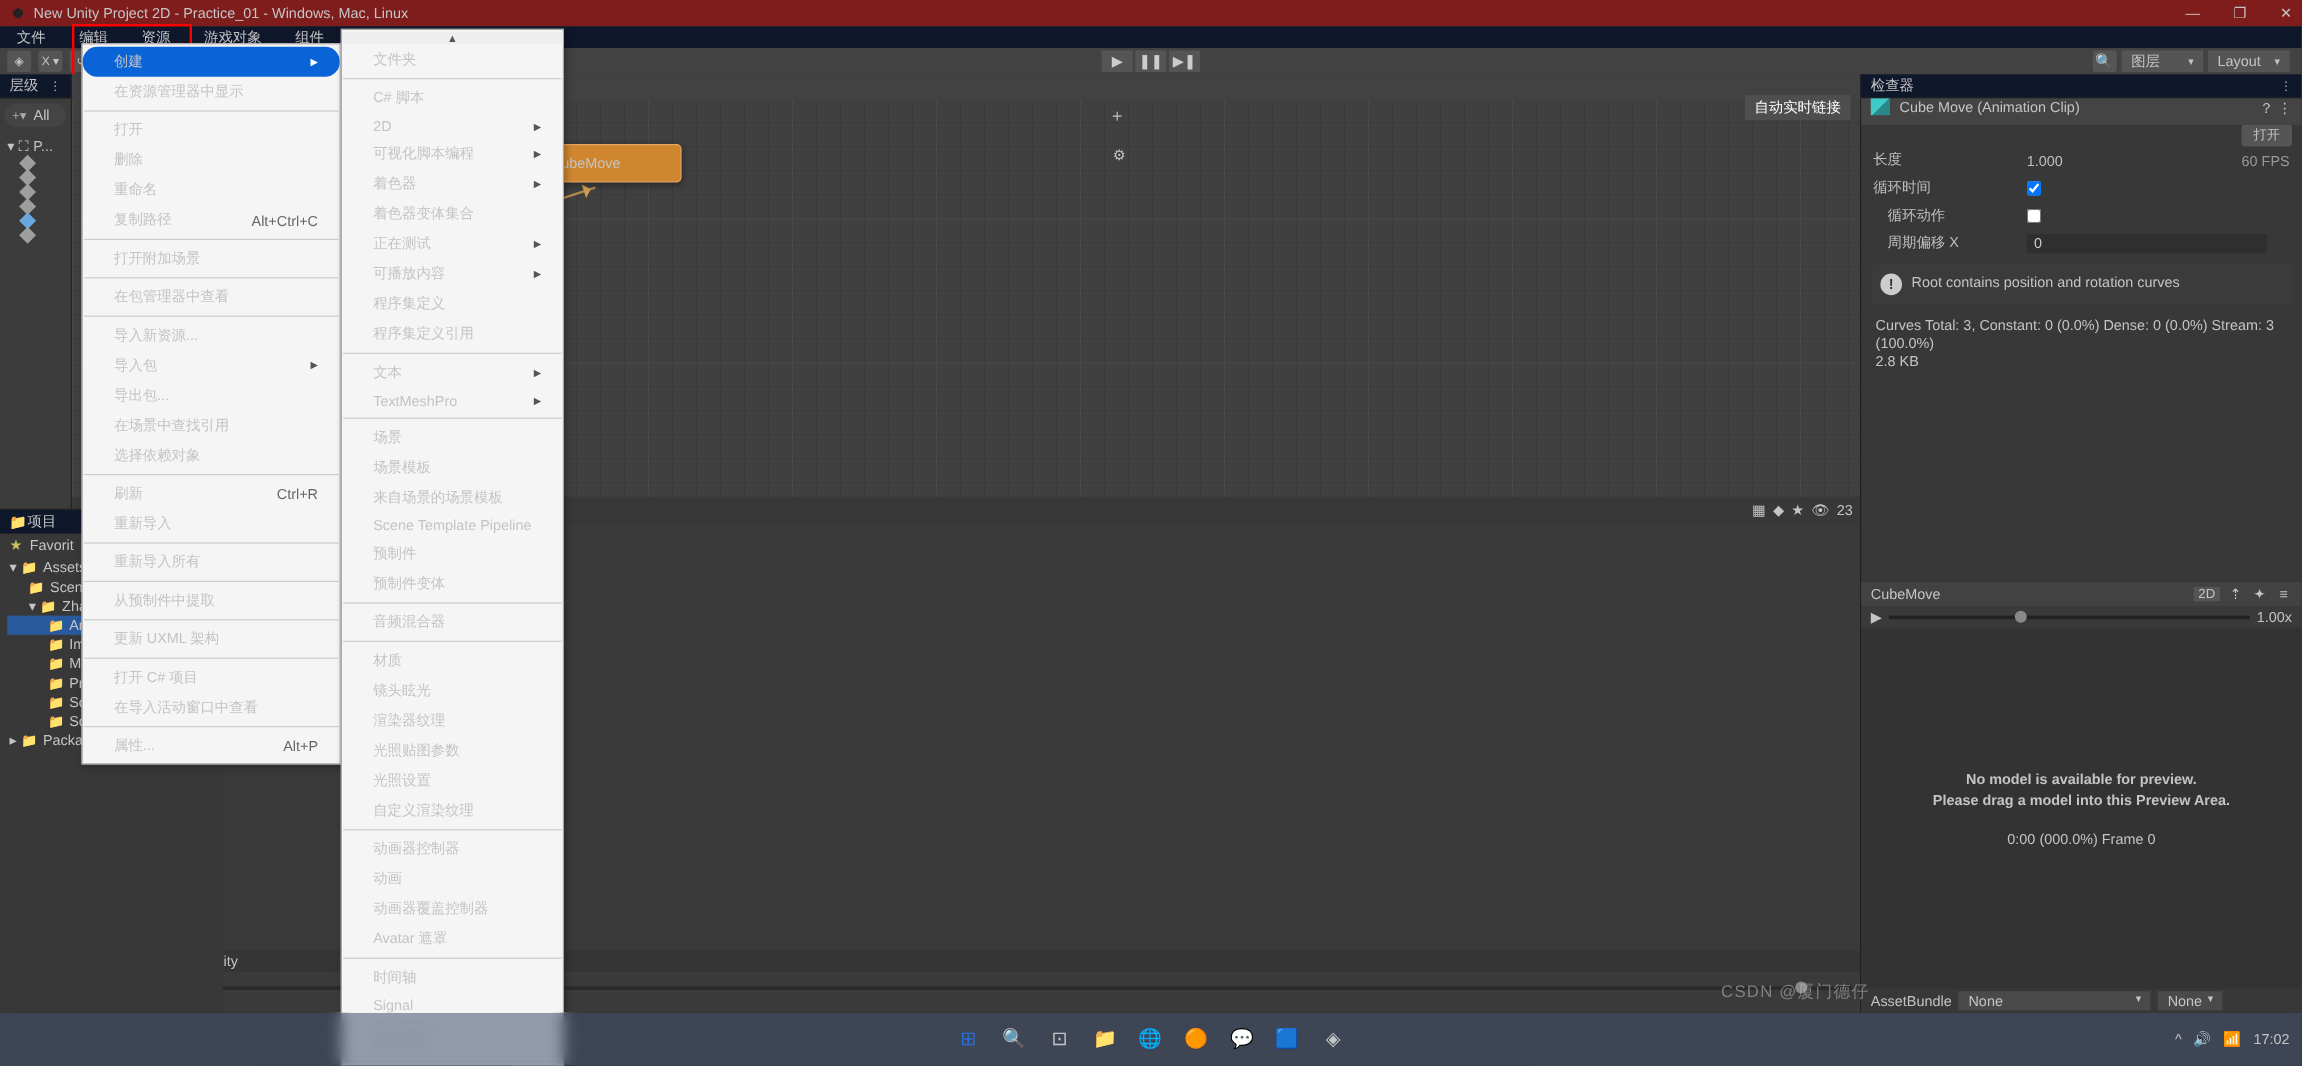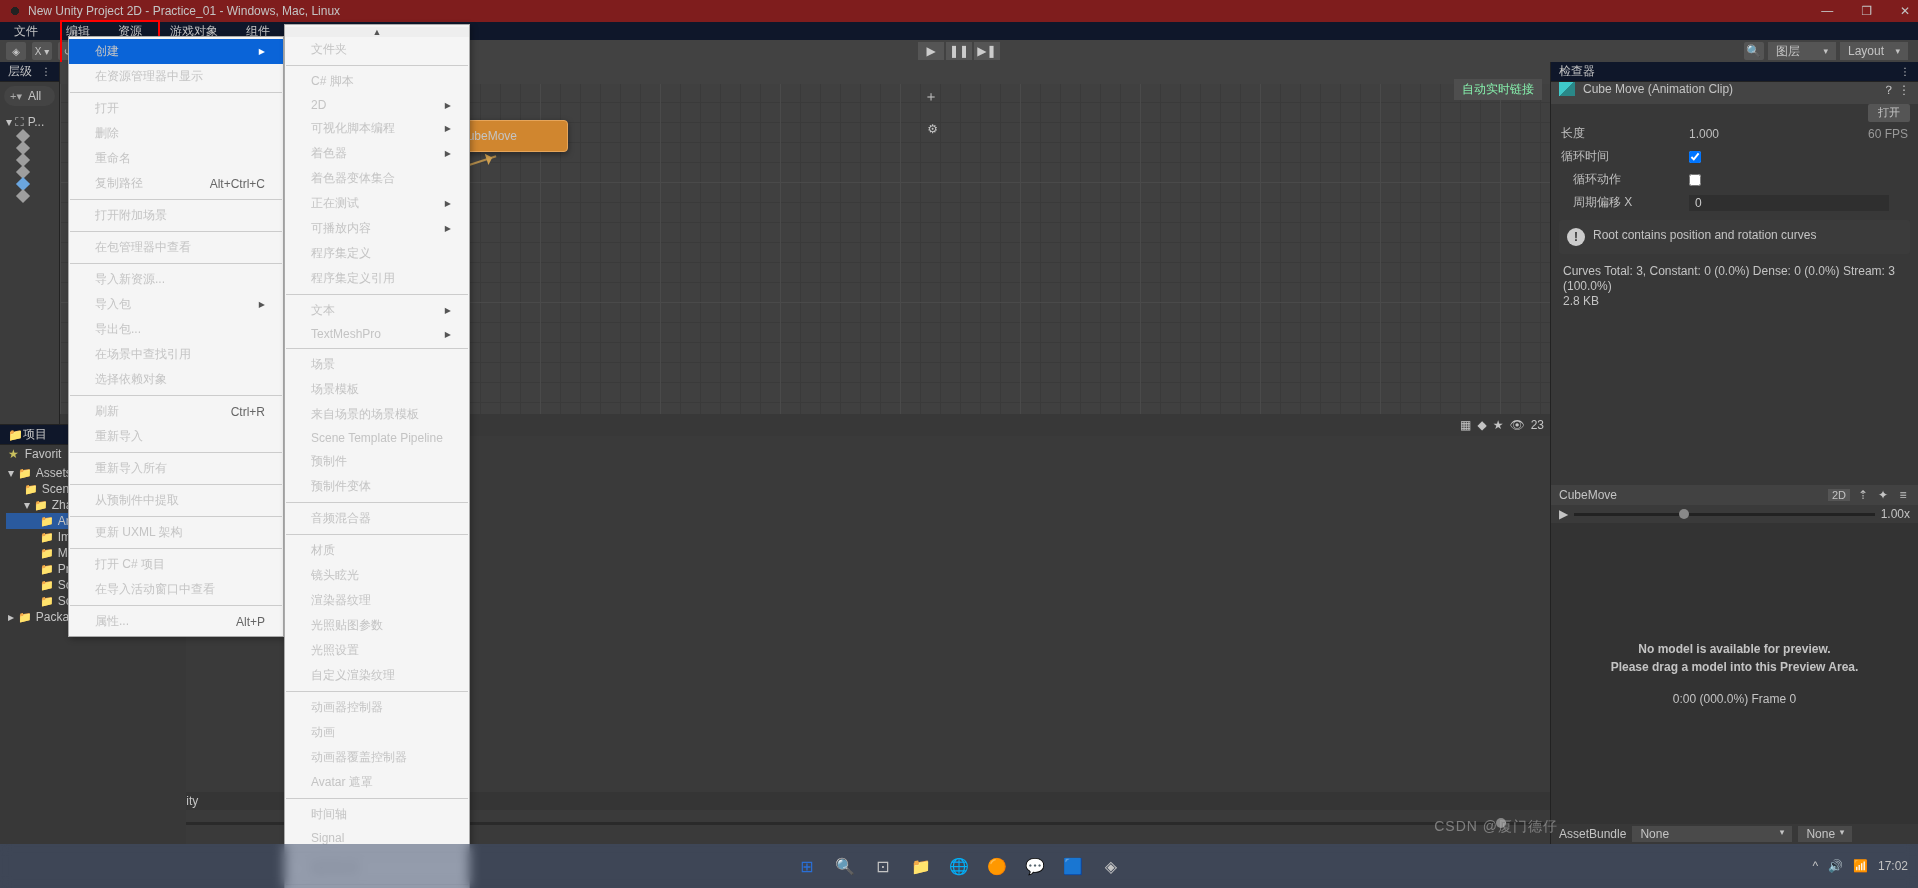--- a/index.html
+++ b/index.html
@@ -29,21 +29,21 @@
 .center { flex:1; display:flex; flex-direction:column; background:#373737; position:relative; }
 .graph { flex:1; background:#404040; position:relative; overflow:hidden; }
 .grid { position:absolute; inset:0;
  background-image:linear-gradient(#4a4a4a 1px,transparent 1px),linear-gradient(90deg,#4a4a4a 1px,transparent 1px),linear-gradient(#3a3a3a 1px,transparent 1px),linear-gradient(90deg,#3a3a3a 1px,transparent 1px);
  background-size:120px 120px,120px 120px,20px 20px,20px 20px; }
 .toprow { position:absolute; top:0; left:0; right:0; height:22px; background:#424242; display:flex; align-items:center; padding:0 8px; gap:10px; }
 .toprow .spacer { flex:1; }
 .eye::before{content:"👁";font-size:11px;}
 .plus {font-size:14px;}
 .gear::before{content:"⚙";font-size:12px;}
-.rt-link { background:#4e4e4e; padding:2px 8px; color:#86efac;margin-top:32px; }
+.rt-link { background:#4e4e4e; padding:2px 8px; color:#ffffff;margin-top:32px; }
 .node { position:absolute; border-radius:4px; padding:8px 18px; color:#fff; box-shadow:0 2px 6px rgba(0,0,0,.4); font-size:12px; text-align:center; min-width:120px; }
 .any { background:#4aa09a; top:38px; left:174px; width:130px;}
 .entry { background:#3f8e3f; top:120px; left:174px; width:130px;}
 .cubemove { background:#d0862f; top:58px; left:348px; width:160px; border:1px solid #e6a55a;}
 .arrow-line { position:absolute; width:160px; height:2px; background:#b08a4a; top:118px; left:280px; transform:rotate(-18deg); }
 .arrow-line::after { content:""; position:absolute; right:-2px; top:-5px; border:6px solid transparent; border-left-color:#d0a050; }
 .pathbar { height:18px; background:#333; display:flex; align-items:center; padding:0 8px; justify-content:flex-end; color:#999; font-size:11px; }
 .center-mid { height:22px; background:#383838; display:flex; align-items:center; padding:0 6px; gap:6px; }
 .search-round { flex:0 0 340px; height:16px; background:#4a4a4a; border-radius:8px; display:flex; align-items:center; padding:0 8px; color:#999; font-size:11px; }
 .mid-right { margin-left:auto; display:flex; gap:6px; align-items:center; }
@@ -85,21 +85,21 @@
 .trow.sel { background:#2a5a9e; color:#fff; }
 .indent1{padding-left:18px;} .indent2{padding-left:34px;}
 .thumb { width:64px; text-align:center; }
 .thumb .tbox { width:56px; height:56px; background:#4a4a4a; border-radius:4px; margin:0 auto 4px; display:flex; align-items:center; justify-content:center; }
 .thumb .tlabel { font-size:11px; color:#ccc; }
 
 .ctx { position:absolute; background:#f5f5f5; border:1px solid #aaa; box-shadow:2px 2px 6px rgba(0,0,0,.3); padding:2px 0; }
 .ctx .mi { padding:4px 18px 4px 26px; color:#000; font-size:12px; display:flex; align-items:center; white-space:nowrap; }
 .ctx .mi.dis { color:#9a9a9a; }
 .ctx .mi.arrow::after { content:"▶"; font-size:8px; margin-left:auto; padding-left:30px; color:#555;}
-.ctx .mi.hl { background:#0a64d8; color:#fff; }
+.ctx .mi.hl { background:#0a64d8; color:#fff;border-radius:12px; }
 .ctx .mi.hl::after{color:#fff;}
 .ctx .sep { height:1px; background:#ccc; margin:3px 1px; }
 .ctx .sc { margin-left:auto; padding-left:30px; color:#666; }
 .ctx1 { left:68px; top:36px; width:216px; }
 .ctx2 { left:284px; top:24px; width:186px; }
 .scroll-ar { text-align:center; color:#555; font-size:9px; background:#eee;}
 
 .taskbar { position:absolute; bottom:0; left:0; right:0; height:44px; background:rgba(68,82,112,.55); backdrop-filter:blur(6px); display:flex; align-items:center; justify-content:center; gap:8px; }
 .taskbar .tico { width:30px; height:30px; border-radius:4px; display:flex; align-items:center; justify-content:center; font-size:16px; }
 .taskbar .tray { position:absolute; right:10px; display:flex; gap:10px; align-items:center; color:#222; }

